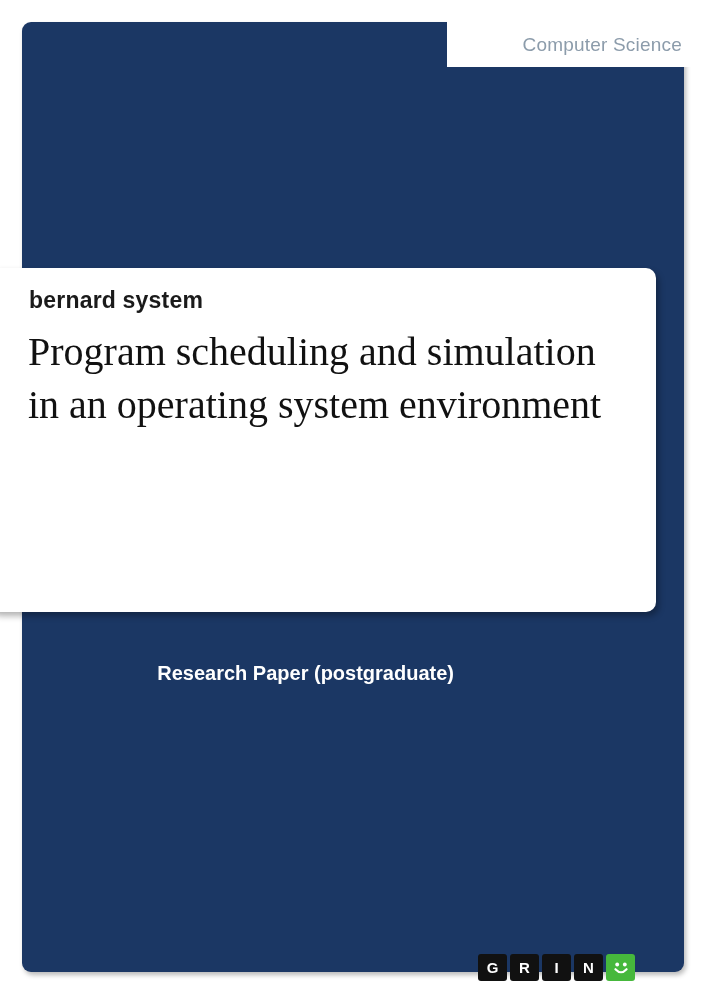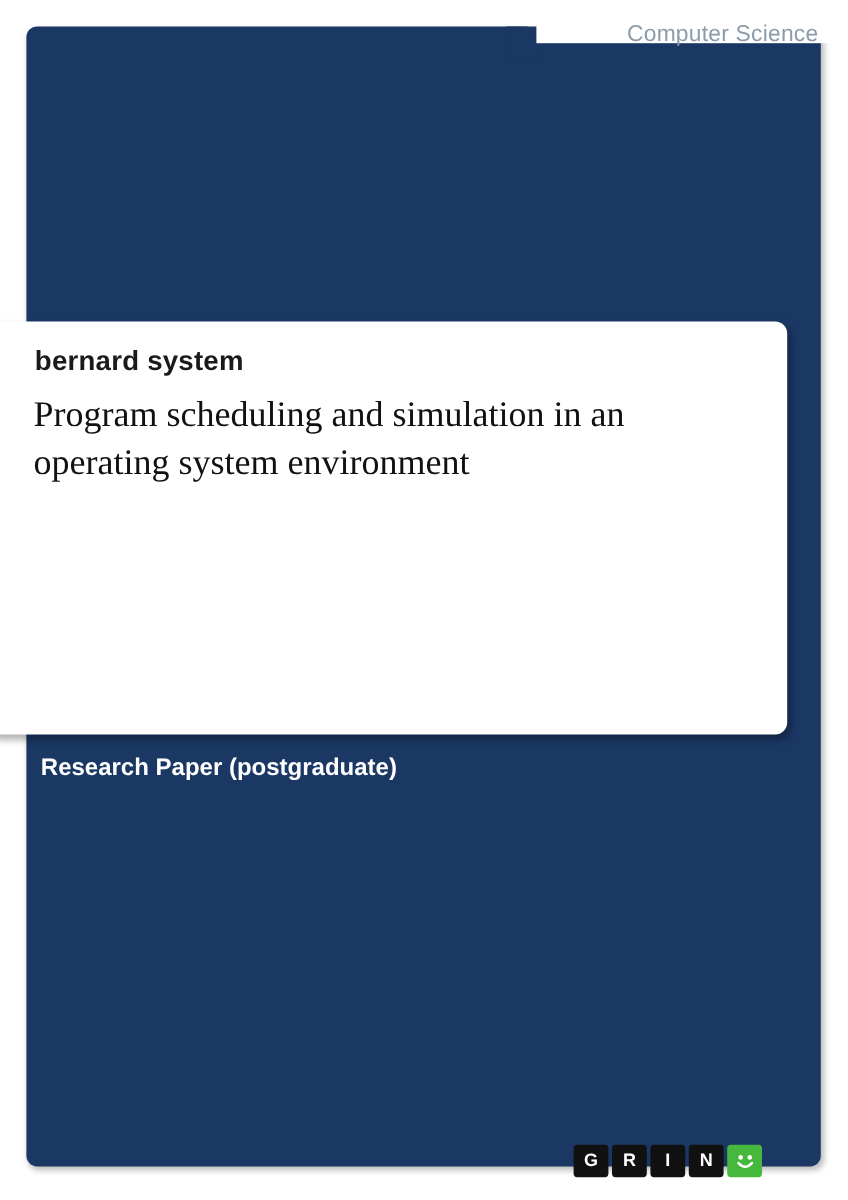--- a/index.html
+++ b/index.html
@@ -33,23 +33,23 @@
     height: 950px;
     background: #1b3764;
     border-radius: 9px;
     box-shadow: 2px 3px 5px rgba(0,0,0,0.28);
   }
 
   
   .category-strip {
     position: absolute;
     left: 447px;
-    top: 0px;
+    top: 16px;
     width: 260px;
-    height: 36px;
+    height: 51px;
     background: #ffffff;
     z-index: 4;
   }
   .category-text {
     position: absolute;
     right: 25px;
     top: 18px;
     font-family: "Liberation Sans", sans-serif;
     font-size: 19px;
     letter-spacing: 0.2px;
@@ -89,37 +89,38 @@
     font-size: 23px;
     color: #1a1a1a;
     letter-spacing: 0.2px;
   }
   .title {
     position: absolute;
     left: 40px;
     top: 58px;
     width: 580px;
     font-family: "Liberation Serif", serif;
-    font-size: 30px;
+    font-size: 40px;
     line-height: 1.32;
     color: #111111;
   }
 
   
   .pub-type {
     position: absolute;
     left: 34px;
-    top: 628px;
+    top: 661px;
     width: 420px;
     font-family: "Liberation Sans", sans-serif;
     font-weight: bold;
     font-size: 20px;
     line-height: 1.22;
     color: #ffffff;
     z-index: 6;
+    text-align: right;
   }
 
   
   .grin-logo {
     position: absolute;
     left: 478px;
     top: 954px;
     display: flex;
     gap: 3px;
     z-index: 7;

